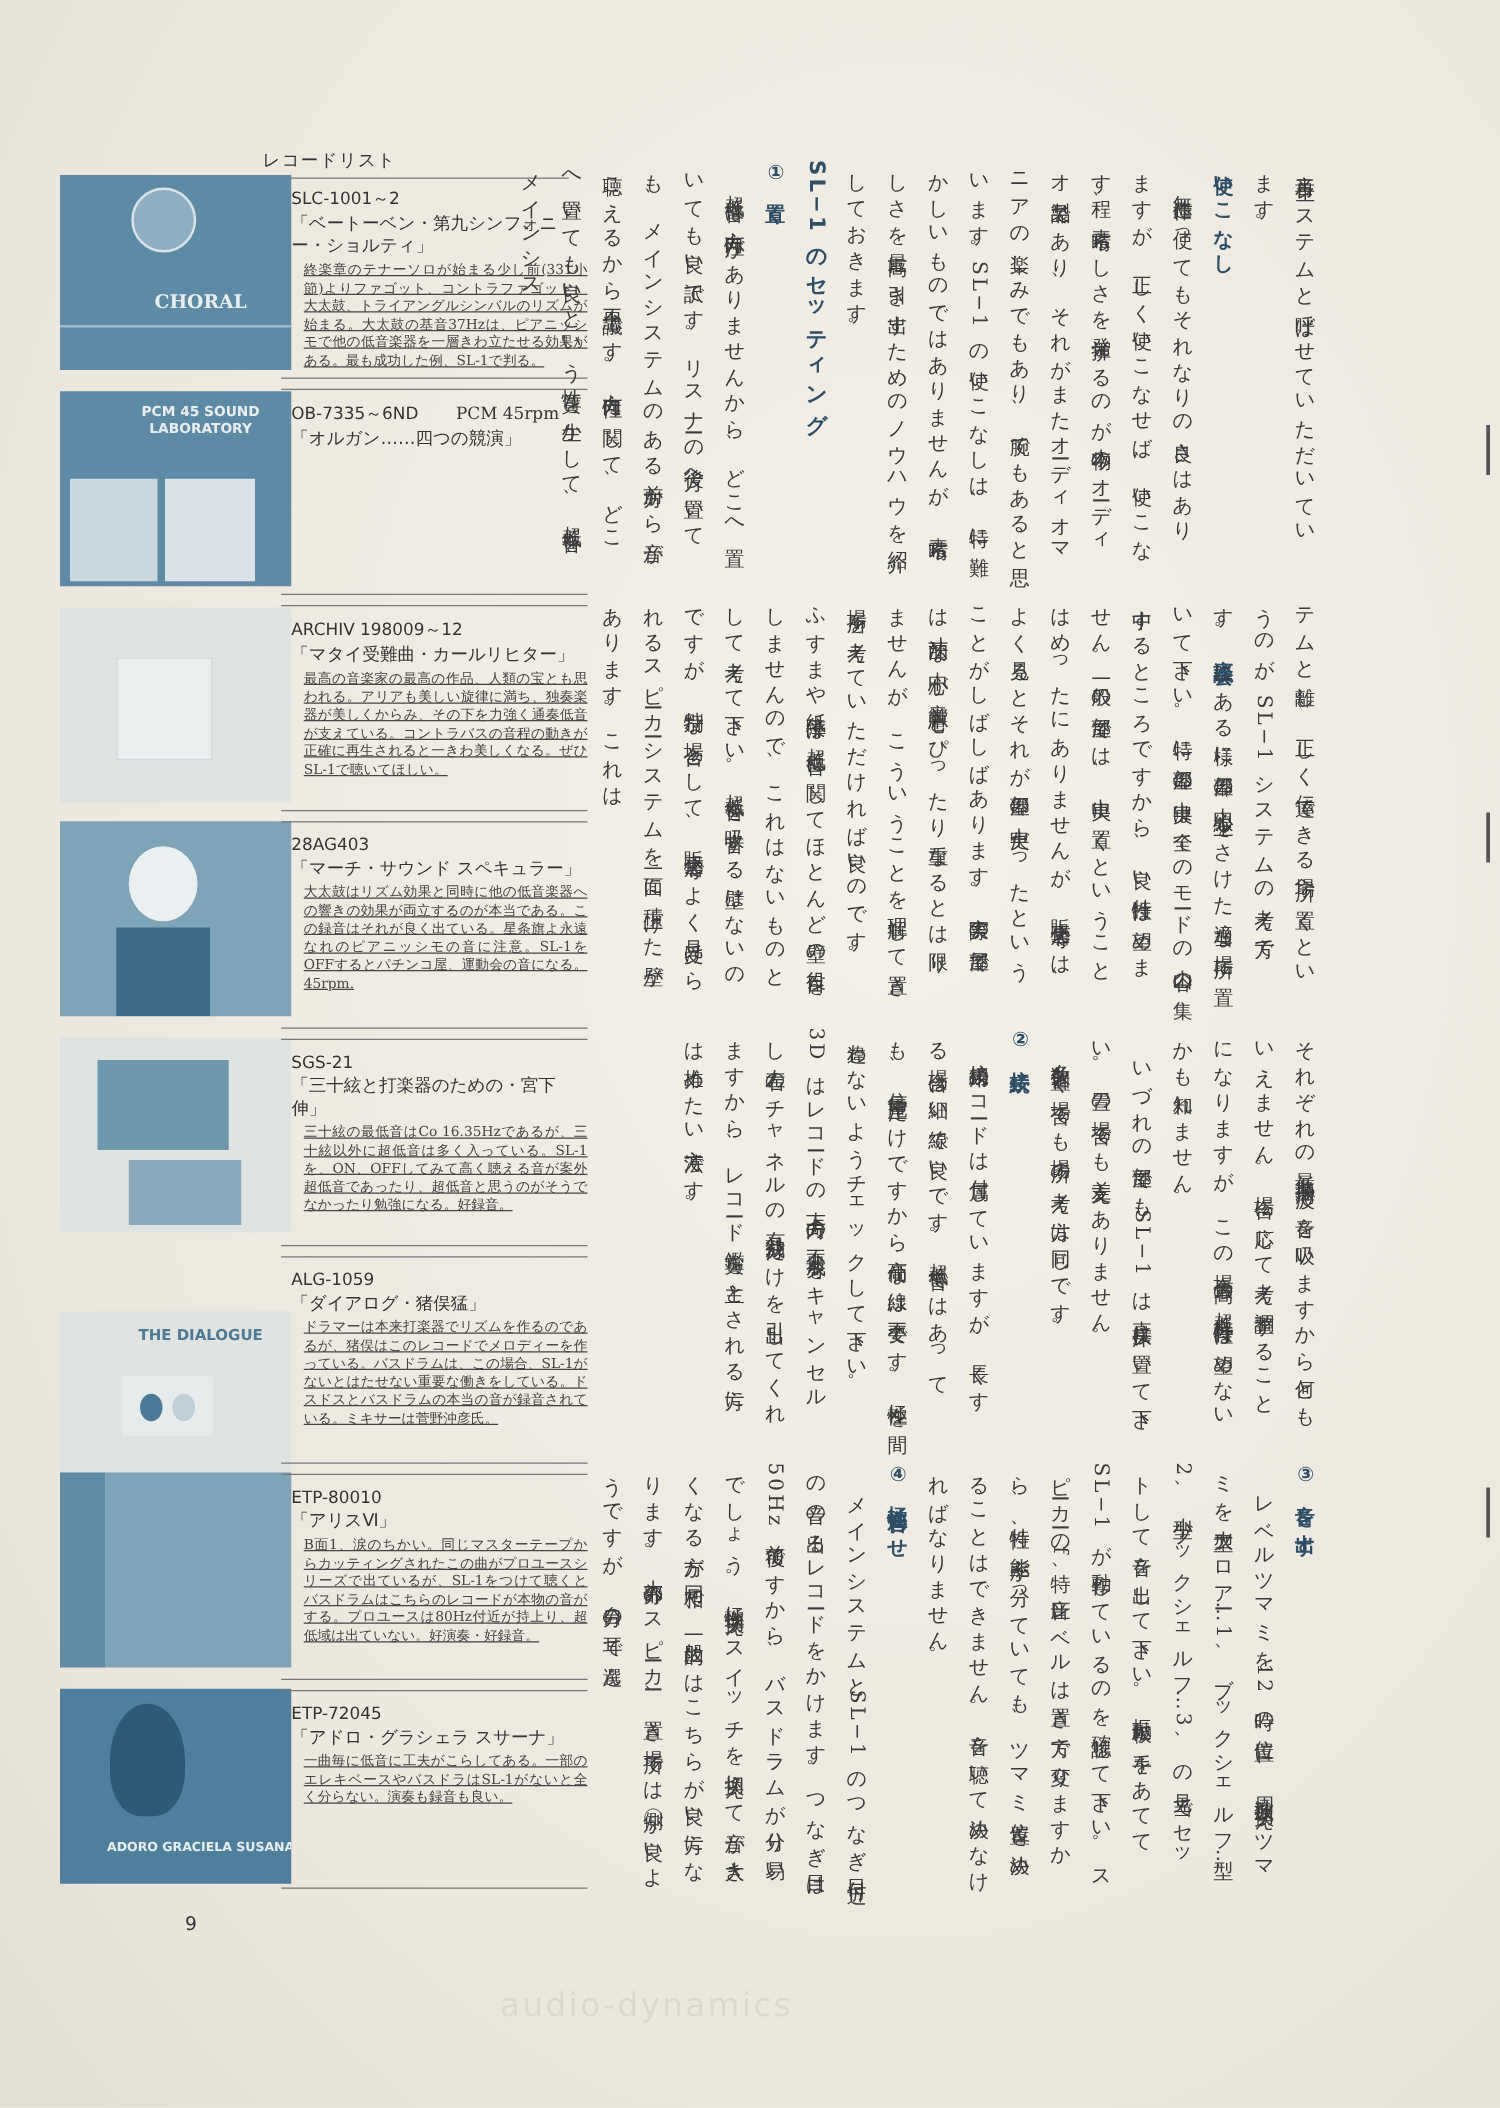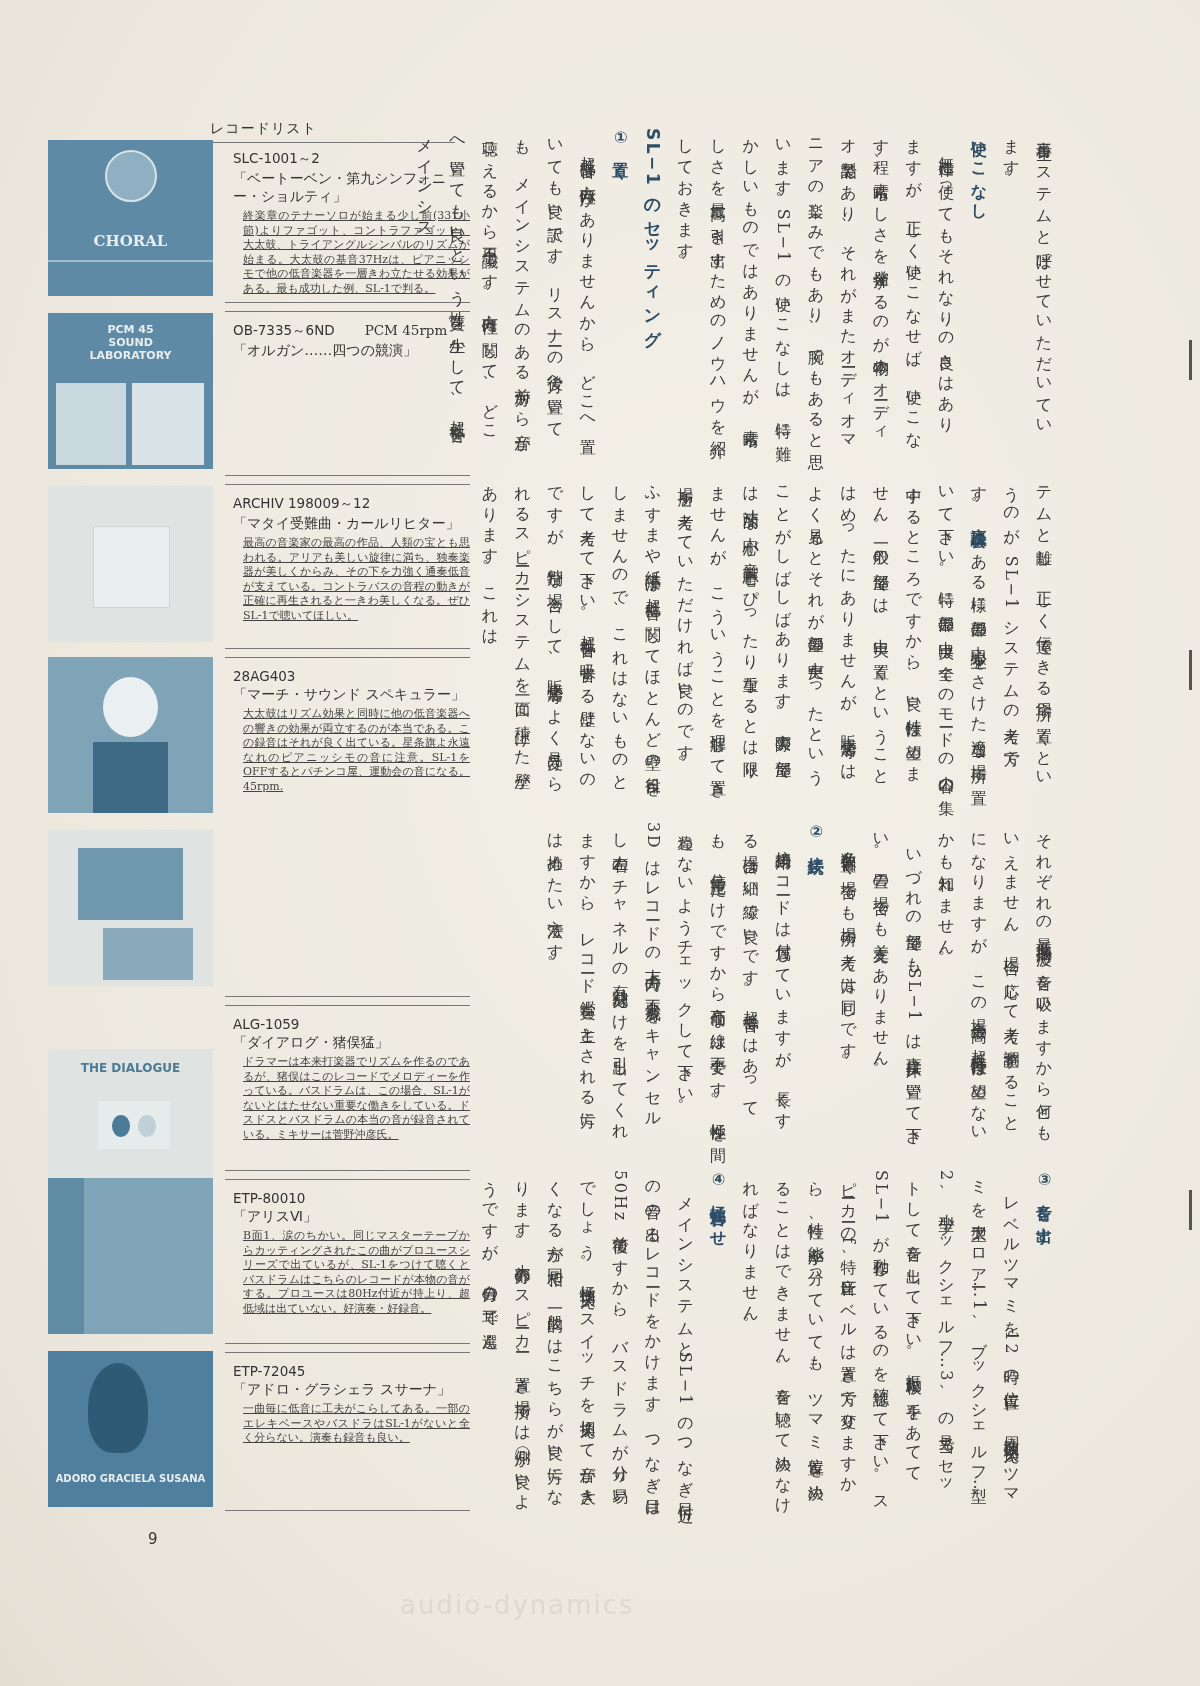--- a/index.html
+++ b/index.html
@@ -19,21 +19,21 @@
   }
   
   .list-header {
     position: absolute; left: 210px; top: 120px; width: 245px;
     font-family: "DejaVu Sans", sans-serif; font-size: 14px; color: #333;
     padding-bottom: 4px; border-bottom: 1.5px solid #777;
     letter-spacing: 1px;
   }
   .album {
     position: absolute; left: 48px; width: 165px; height: 156px;
-    background: #5e8aa5; overflow: hidden;
+    background: #5e8aa5; overflow: hidden; padding-left: 20px;
   }
   .album.light { background: #dfe3e2; }
   .album.mid { background: #7fa3b7; }
   .album-title-text {
     position: absolute; width: 100%; text-align: center; color: #e8eef0;
     font-family: "DejaVu Sans", sans-serif; font-weight: bold;
   }
   .entry {
     position: absolute; left: 225px; width: 245px;
     border-top: 1.5px solid #777;
@@ -155,20 +155,26 @@
     <div class="desc">最高の音楽家の最高の作品、人類の宝とも思われる。アリアも美しい旋律に満ち、独奏楽器が美しくからみ、その下を力強く通奏低音が支えている。コントラバスの音程の動きが正確に再生されると一きわ美しくなる。ぜひSL-1で聴いてほしい。</div>
   </div>
 
   <div class="entry" style="top:648px;">
     <div class="entry-gap" style="border-top:none;border-bottom:1.5px solid #777;height:8px;"></div>
     <div class="code">28AG403</div>
     <div class="title">「マーチ・サウンド スペキュラー」</div>
     <div class="desc">大太鼓はリズム効果と同時に他の低音楽器への響きの効果が両立するのが本当である。この録音はそれが良く出ている。星条旗よ永遠なれのピアニッシモの音に注意。SL-1をOFFするとパチンコ屋、運動会の音になる。45rpm.</div>
   </div>
 
+  <div class="entry" style="top:822px;">
+    <div class="entry-gap" style="border-top:none;border-bottom:1.5px solid #777;height:8px;"></div>
+    <div class="code">SGS-21</div>
+    <div class="title">「三十絃と打楽器のための・宮下伸」</div>
+    <div class="desc">三十絃の最低音はCo 16.35Hzであるが、三十絃以外に超低音は多く入っている。SL-1を、ON、OFFしてみて高く聴える音が案外超低音であったり、超低音と思うのがそうでなかったり勉強になる。好録音。</div>
+  </div>
 
   <div class="entry" style="top:996px;">
     <div class="entry-gap" style="border-top:none;border-bottom:1.5px solid #777;height:8px;"></div>
     <div class="code">ALG-1059</div>
     <div class="title">「ダイアログ・猪俣猛」</div>
     <div class="desc">ドラマーは本来打楽器でリズムを作るのであるが、猪俣はこのレコードでメロディーを作っている。バスドラムは、この場合、SL-1がないとはたせない重要な働きをしている。ドスドスとバスドラムの本当の音が録音されている。ミキサーは菅野沖彦氏。</div>
   </div>
 
   <div class="entry" style="top:1170px;">
     <div class="entry-gap" style="border-top:none;border-bottom:1.5px solid #777;height:8px;"></div>

